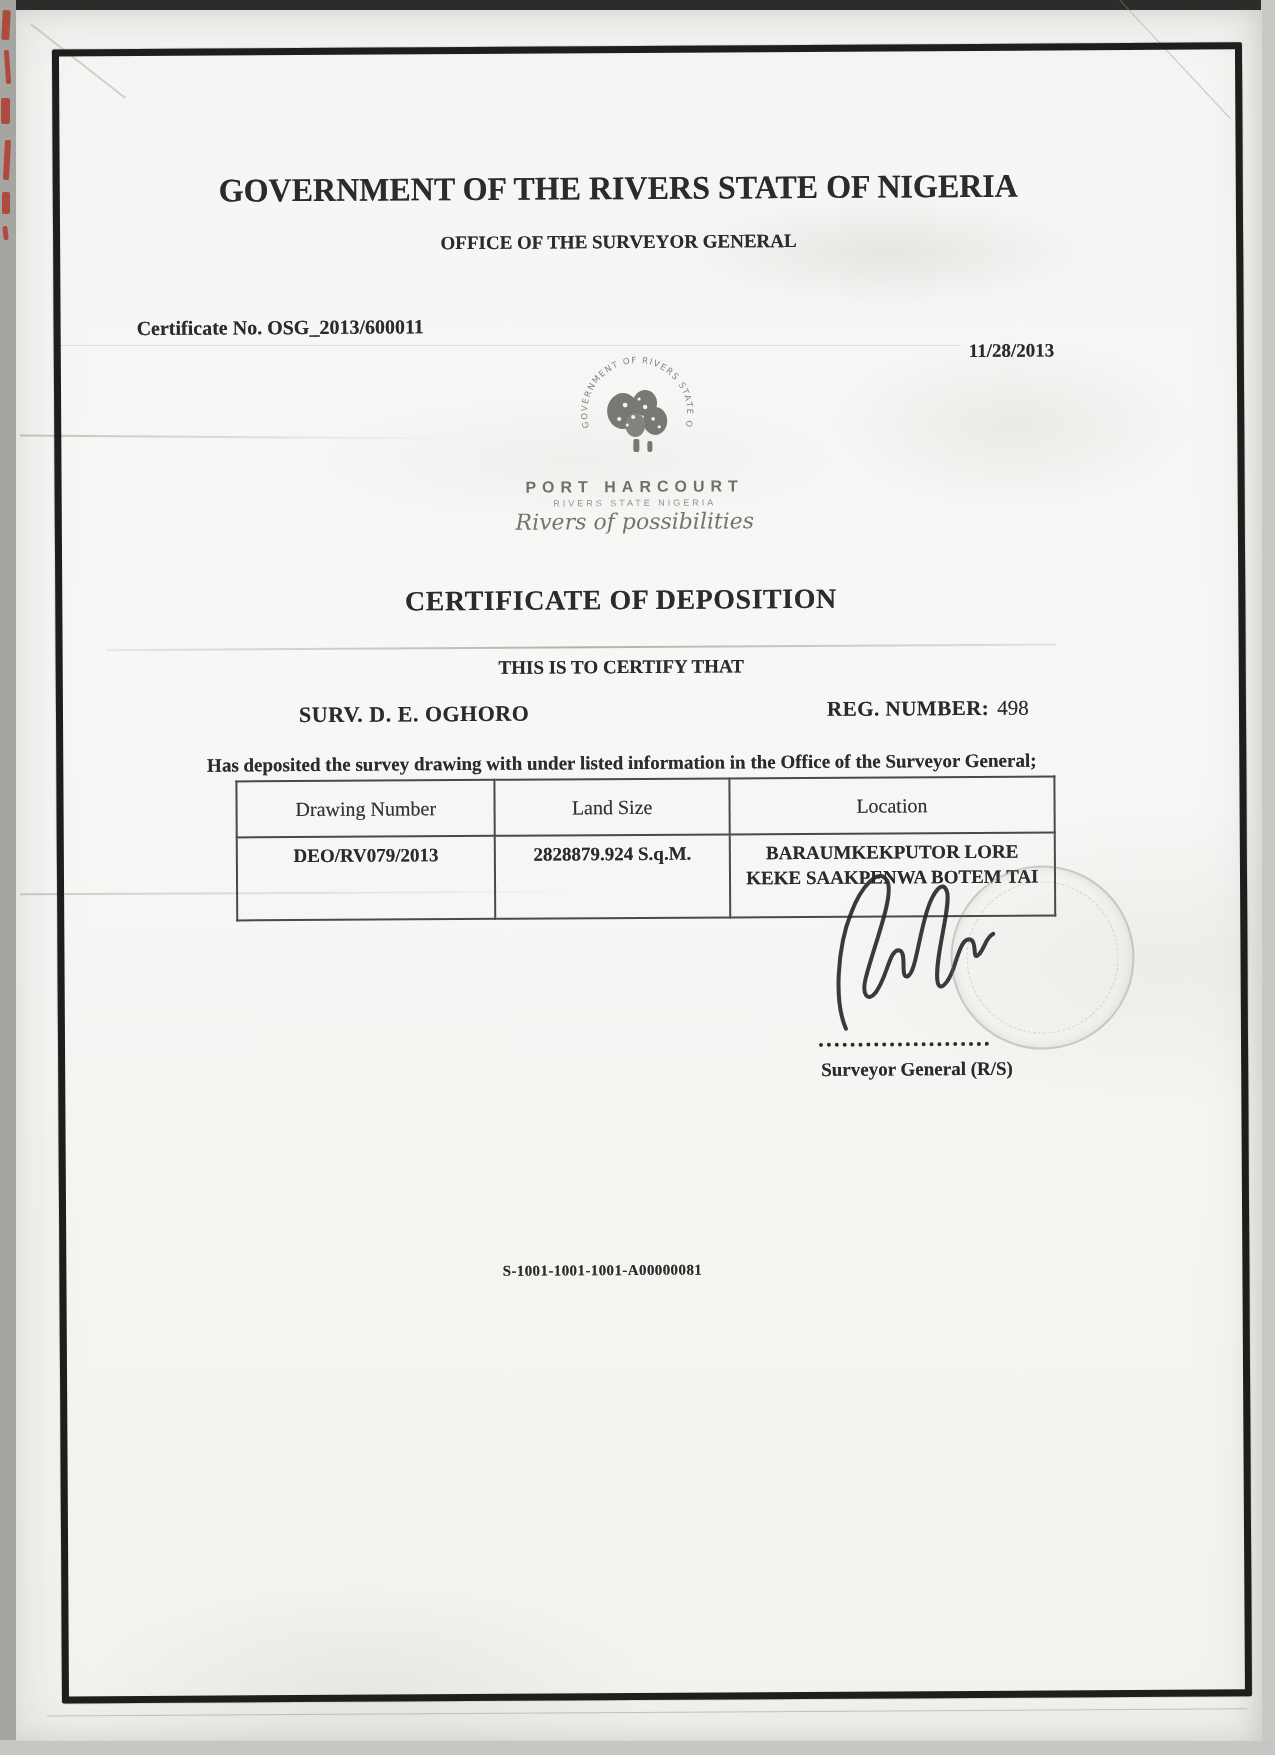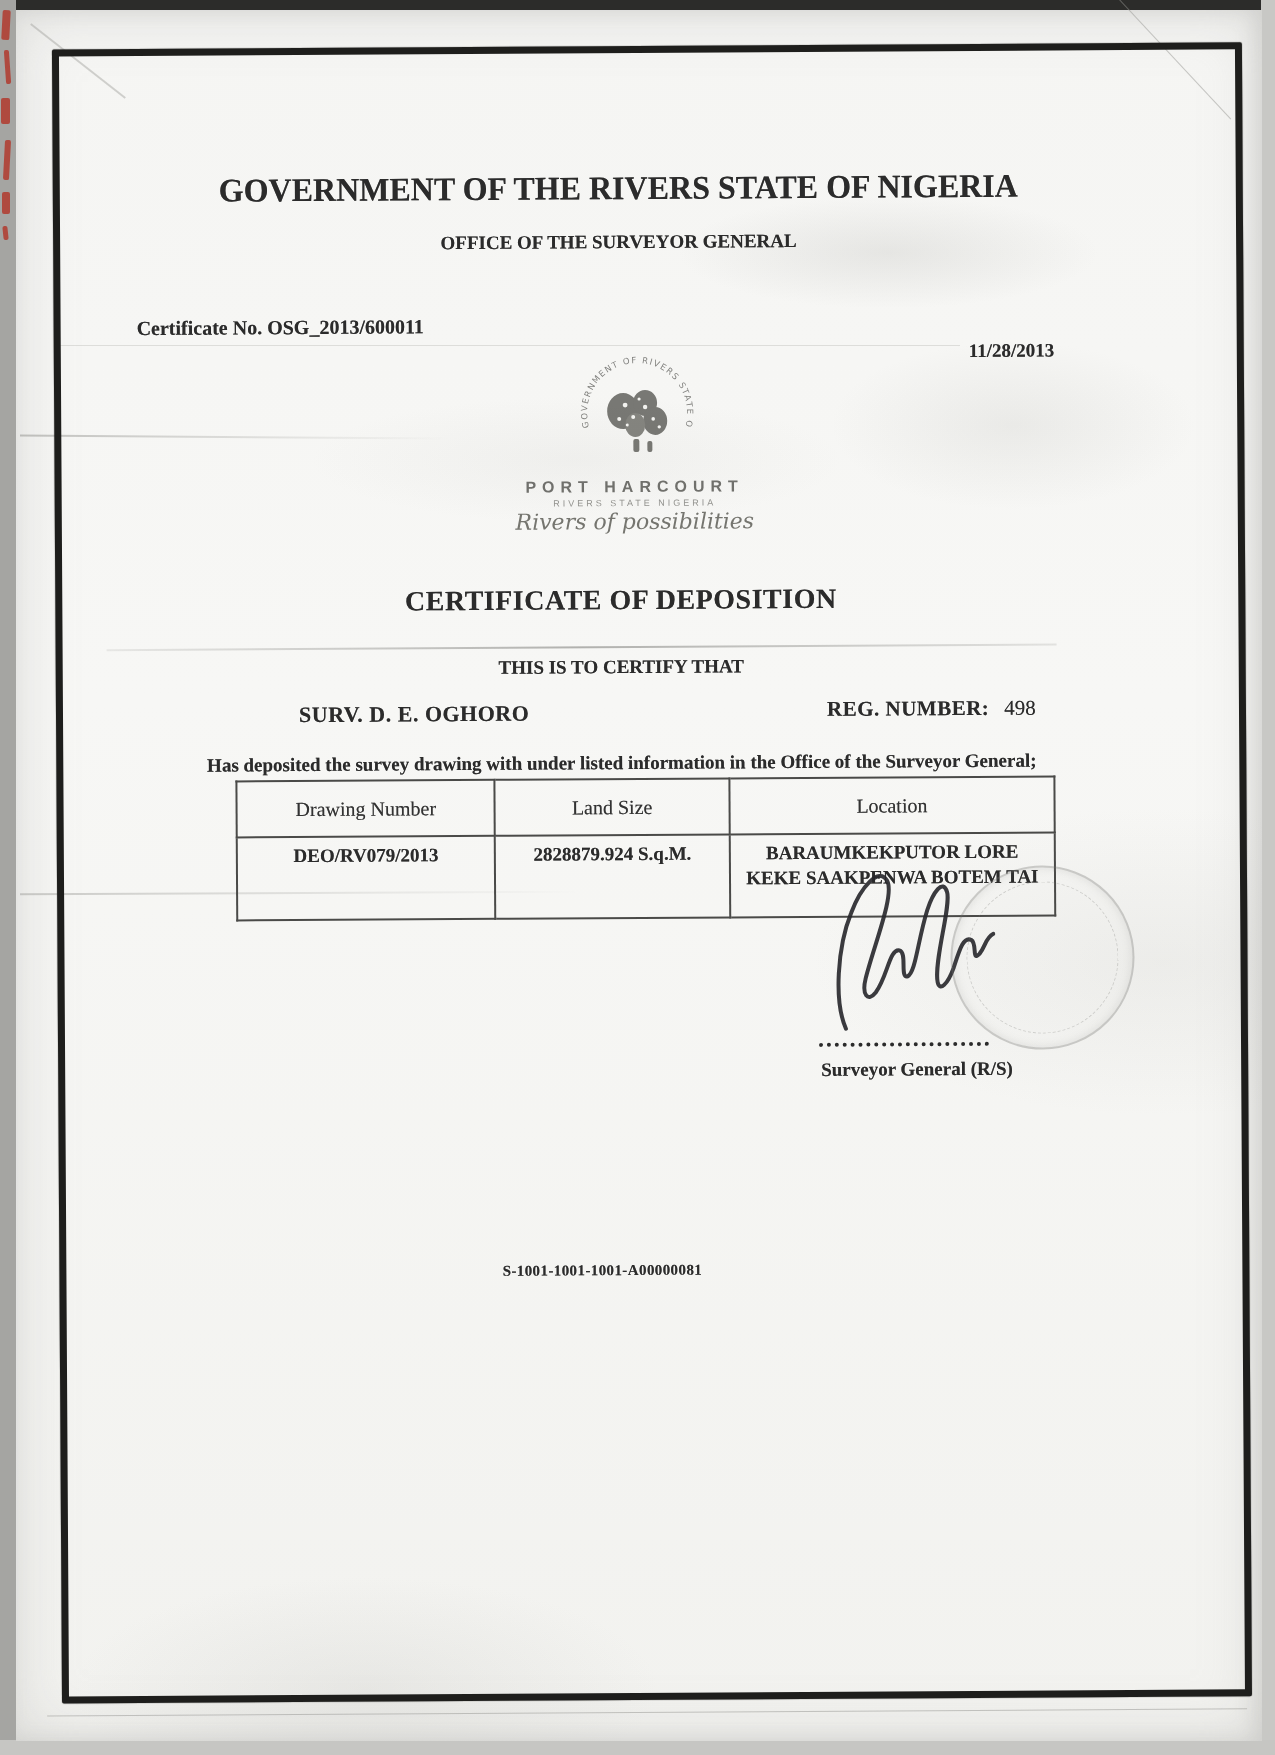--- a/index.html
+++ b/index.html
@@ -71,21 +71,21 @@
 
   .heading{position:absolute;left:100px;right:130px;top:584px;text-align:center;
            font-size:28px;letter-spacing:.5px;}
   .rule-faint{position:absolute;left:108px;top:646px;width:950px;height:2px;
               background:linear-gradient(to right, rgba(140,140,136,.15), rgba(120,120,116,.55), rgba(140,140,136,.2));}
   .certify{position:absolute;left:100px;right:130px;top:656px;text-align:center;font-size:19px;}
 
   .surv-name{position:absolute;left:300px;top:700px;font-size:22px;font-weight:bold;letter-spacing:.5px;}
   .reg{position:absolute;left:828px;top:698px;font-size:21px;}
   .reg .lbl{font-weight:bold;letter-spacing:.5px;text-align:right;}
-  .reg .val{font-weight:normal;margin-left:15px;font-size:21px;}
+  .reg .val{font-weight:normal;margin-left:8px;font-size:21px;}
 
   .bodyline{position:absolute;left:80px;right:110px;top:752px;text-align:center;
             font-size:19px;font-weight:bold;}
 
   table.dep{position:absolute;left:236px;top:778px;width:820px;border-collapse:collapse;
             font-size:19px;}
   table.dep td,table.dep th{border:2px solid #4a4a48;}
   table.dep th{font-weight:normal;height:52px;text-align:center;font-size:20px;color:#333;}
   table.dep td{font-weight:bold;text-align:center;vertical-align:top;
                padding:6px 8px 26px 8px;line-height:1.3;}

